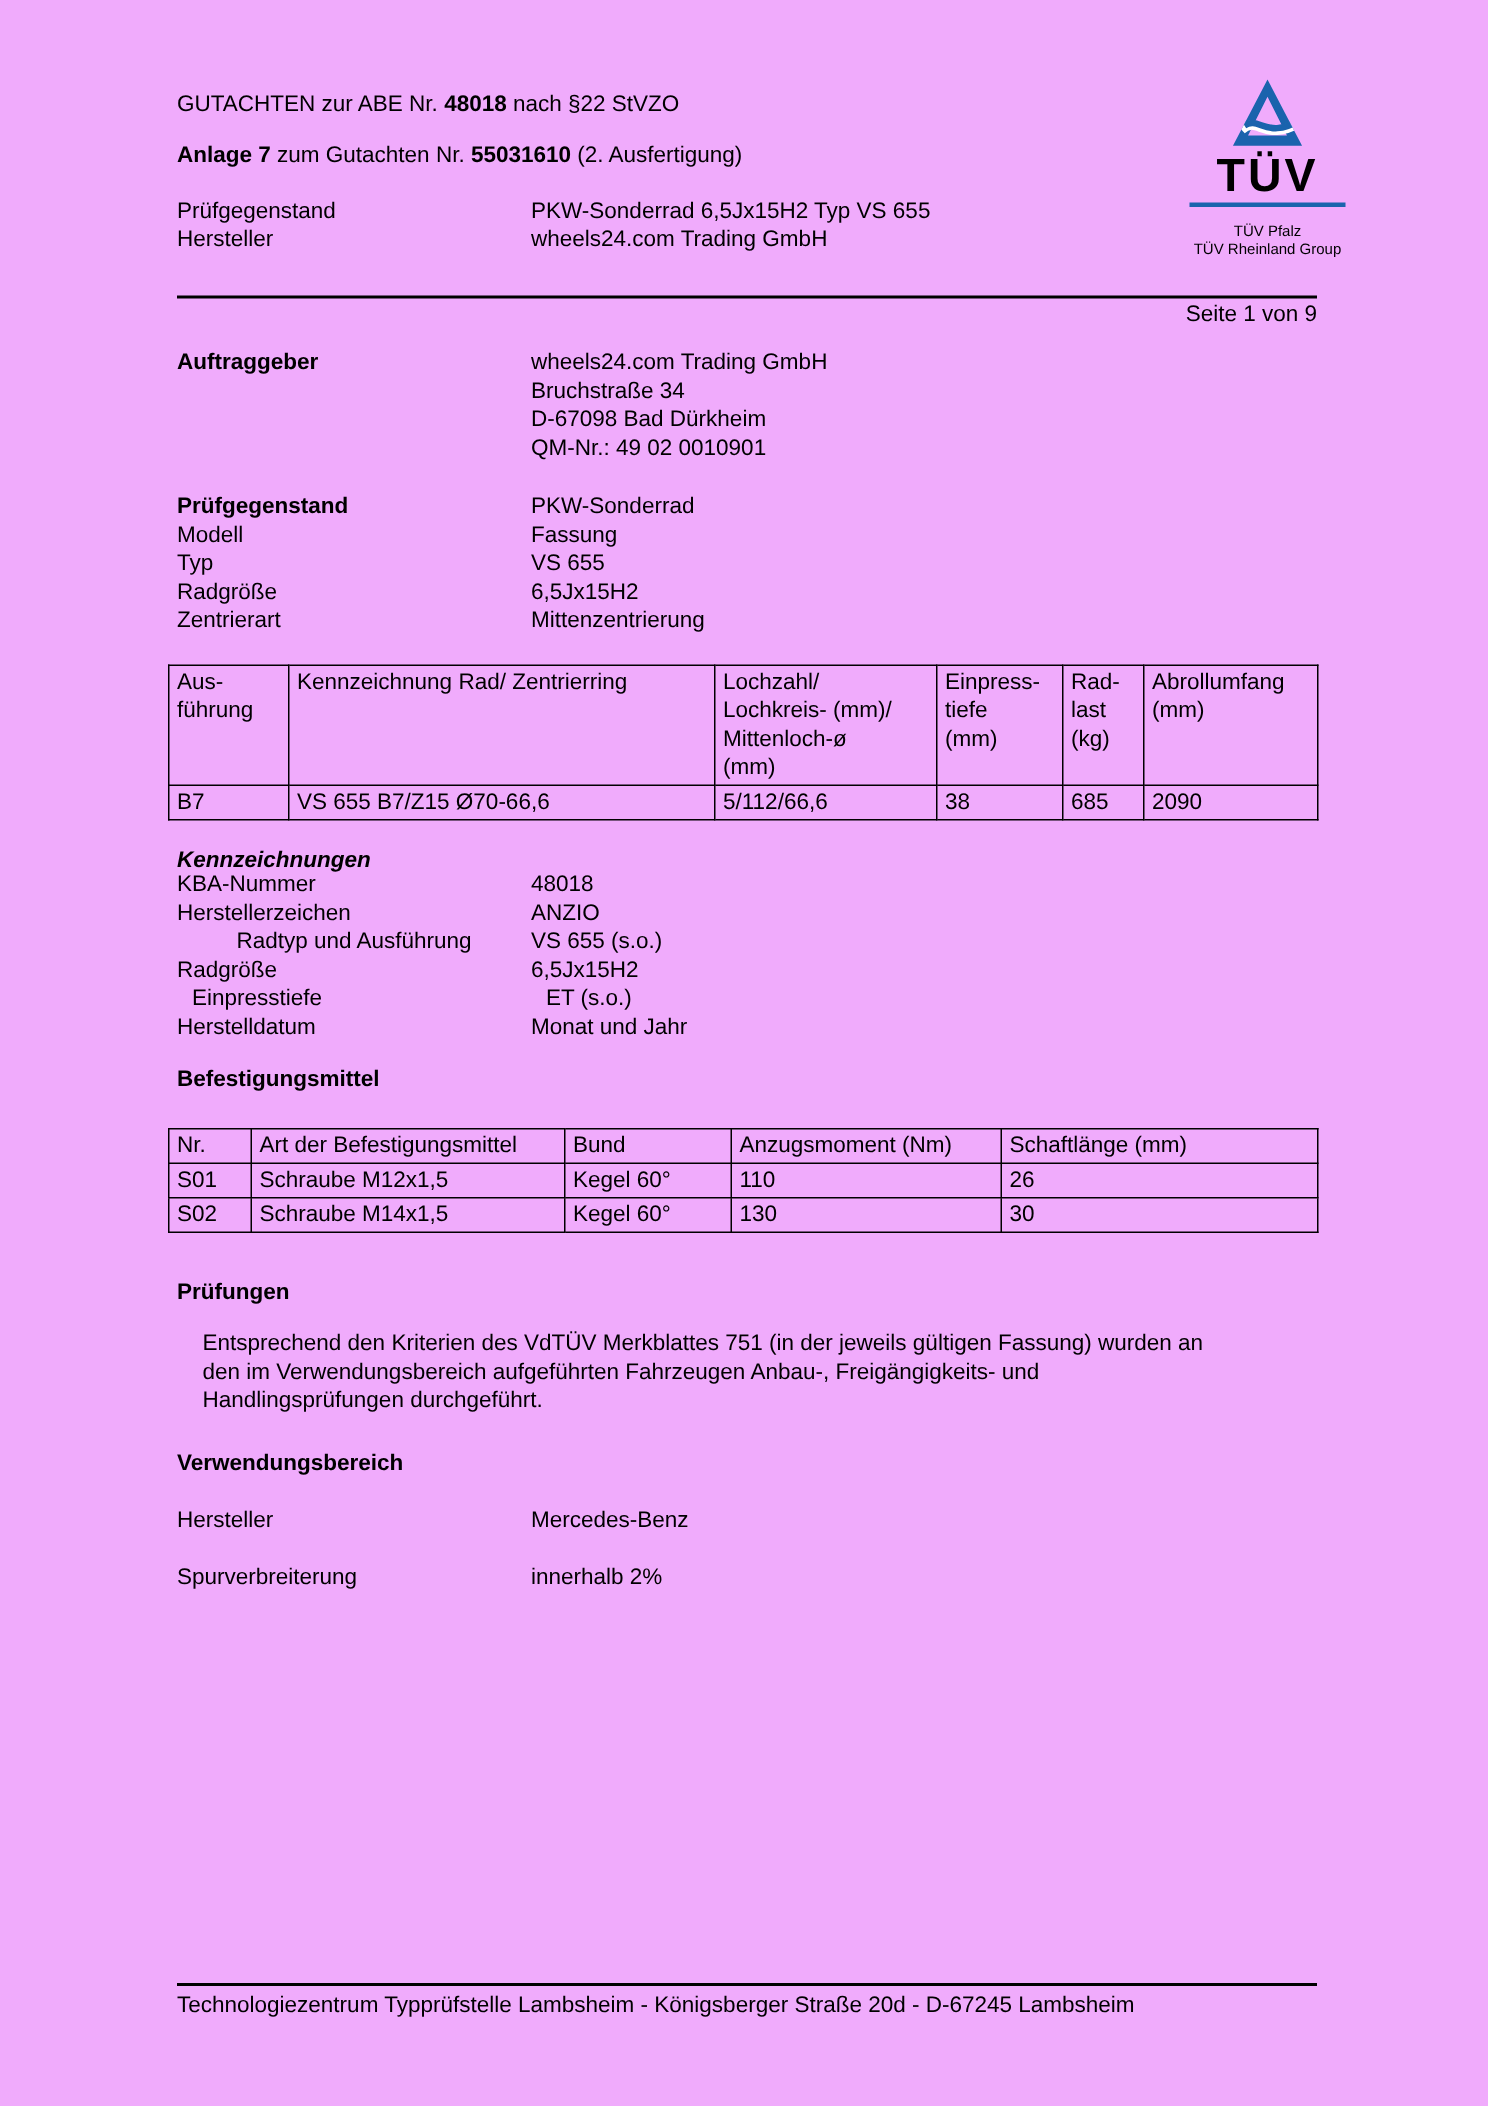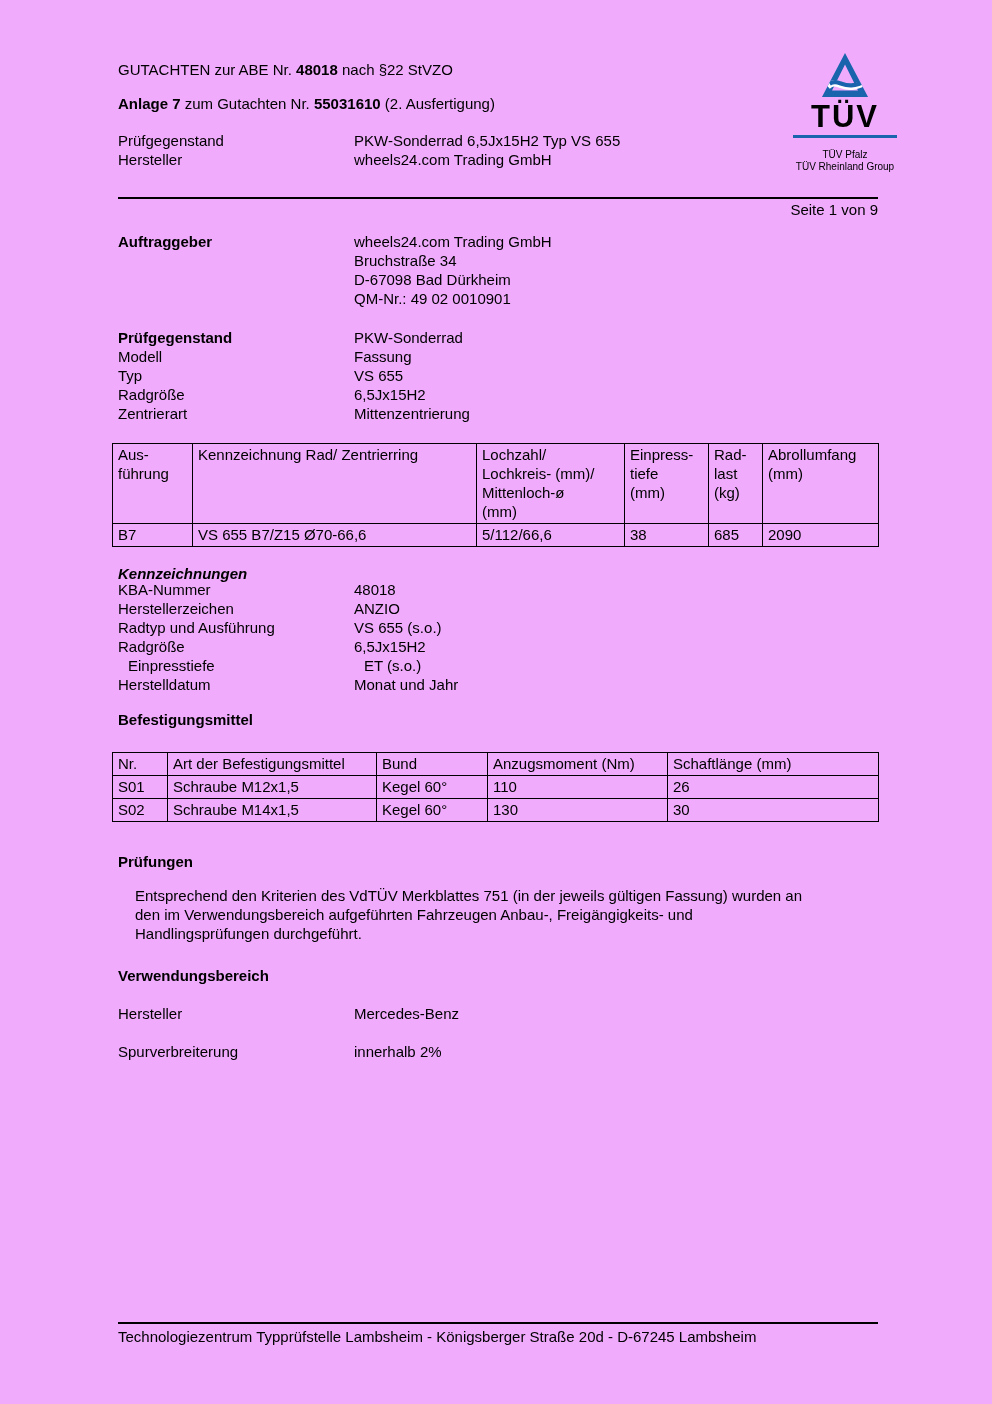--- a/index.html
+++ b/index.html
@@ -168,21 +168,21 @@
 
   <div class="abs bold" style="left:118px; top:564px;font-style:italic;">Kennzeichnungen</div>
   <div class="kv" style="top:580px;">
     <span class="lbl">KBA-Nummer</span>
     <span>48018</span>
   </div>
   <div class="kv" style="top:599px;">
     <span class="lbl">Herstellerzeichen</span>
     <span>ANZIO</span>
   </div>
-  <div class="kv" style="top:618px;">
+  <div class="kv" style="top:618px;text-align:center;">
     <span class="lbl">Radtyp und Ausführung</span>
     <span>VS 655 (s.o.)</span>
   </div>
   <div class="kv" style="top:637px;">
     <span class="lbl">Radgröße</span>
     <span>6,5Jx15H2</span>
   </div>
   <div class="kv" style="top:656px;margin-left:10px;">
     <span class="lbl">Einpresstiefe</span>
     <span>ET (s.o.)</span>

